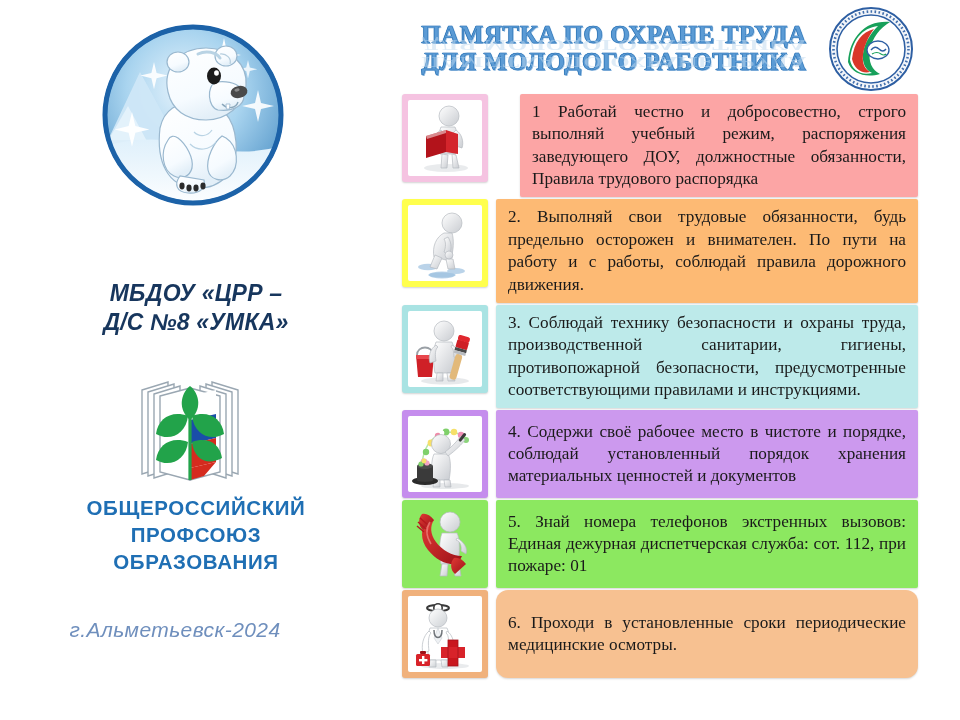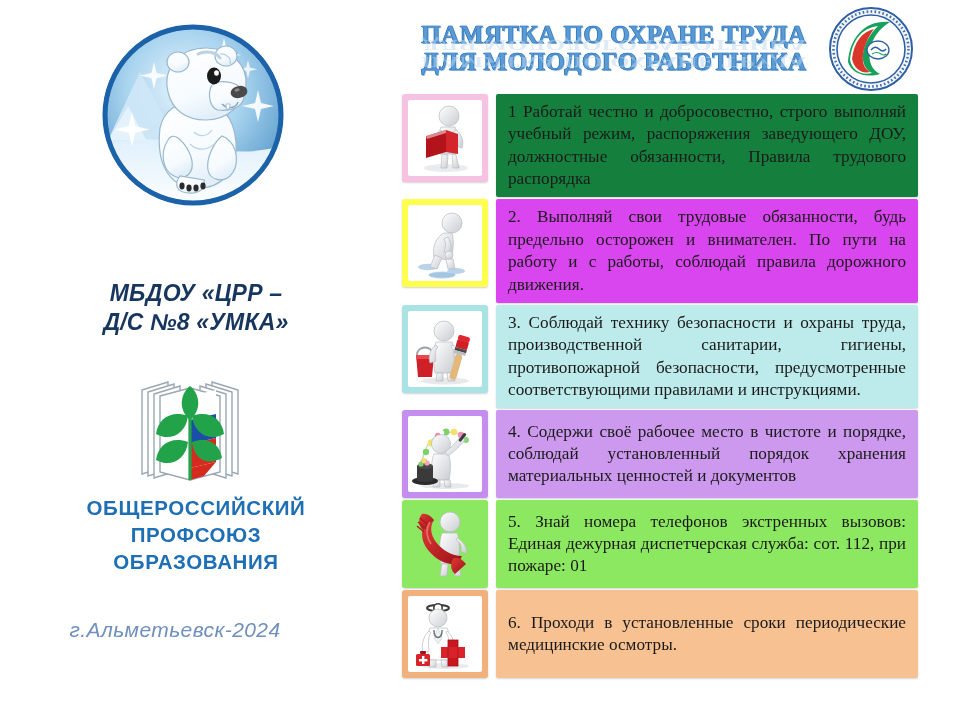--- a/index.html
+++ b/index.html
@@ -132,21 +132,21 @@
     border-radius:2px;
     font-family:"Liberation Serif",serif;
     font-size:17.2px;
     line-height:1.30;
     text-align:justify;
     text-justify:inter-word;
     color:#1a1a1a;
     box-shadow:0 1px 2px rgba(0,0,0,.16);
     display:flex;flex-direction:column;justify-content:center;
   }
-  .rule-text.center-short{justify-content:center;}
+  .rule-text.center-short{justify-content:center;border-radius:12px;}
 </style>
 </head>
 <body>
 
 <div class="slide">
 
   <div class="left-col">
 
     <div class="bear-logo">
       <svg viewBox="0 0 190 190" xmlns="http://www.w3.org/2000/svg">
@@ -337,21 +337,21 @@
 
             <path d="M33 30 C26 34 22 42 24 48 L30 46 C29 40 31 35 35 33 Z" fill="url(#figA)" stroke="#b6bac0" stroke-width=".7"></path>
             <path d="M48 30 C54 34 56 42 54 48 L48 46 C49 40 47 35 45 33 Z" fill="url(#figA)" stroke="#b6bac0" stroke-width=".7"></path>
 
             <path d="M18 36 L38 30 L38 52 L18 58 Z" fill="#b3131b"></path>
             <path d="M38 30 L50 34 L50 54 L38 52 Z" fill="#d4252c"></path>
             <path d="M18 36 L38 30 L38 33 L19 39 Z" fill="#ffffff" opacity=".5"></path>
           </svg>
         </div>
       </div>
-      <div class="rule-text" style="background:#15803d;">1  Работай честно и добросовестно, строго выполняй учебный режим, распоряжения заведующего ДОУ, должностные обязанности, Правила трудового распорядка</div>
+      <div class="rule-text" style="background:#fca5a5;margin-left:24px;">1  Работай честно и добросовестно, строго выполняй учебный режим, распоряжения заведующего ДОУ, должностные обязанности, Правила трудового распорядка</div>
     </div>
 
     <div class="rule-row">
       <div class="rule-icon" style="background:#ffff4d;">
         <div class="inner">
           <svg viewBox="0 0 74 76" xmlns="http://www.w3.org/2000/svg">
             <defs>
               <linearGradient id="figB" x1="0" y1="0" x2="1" y2="1">
                 <stop offset="0%" stop-color="#ffffff"></stop>
                   <stop offset="100%" stop-color="#c9ccd1"></stop>
@@ -370,21 +370,21 @@
             <path d="M27 50 L22 62 L29 64 L34 53 Z" fill="url(#figB)" stroke="#b6bac0" stroke-width=".7"></path>
             <path d="M38 54 L40 64 L47 64 L45 54 Z" fill="url(#figB)" stroke="#b6bac0" stroke-width=".7"></path>
 
             <path d="M40 32 C44 38 44 46 41 50 L36 47 C38 42 38 37 36 34 Z" fill="url(#figB)" stroke="#b6bac0" stroke-width=".7"></path>
             <circle cx="41" cy="50" r="4" fill="url(#figB)" stroke="#b6bac0" stroke-width=".7"></circle>
 
             <ellipse cx="34" cy="70" rx="14" ry="2.4" fill="#7fb0d8" opacity=".35"></ellipse>
           </svg>
         </div>
       </div>
-      <div class="rule-text" style="background:#d946ef;">2. Выполняй свои трудовые обязанности, будь предельно осторожен и внимателен. По пути на работу и с работы, соблюдай правила дорожного движения.</div>
+      <div class="rule-text" style="background:#fdba74;">2. Выполняй свои трудовые обязанности, будь предельно осторожен и внимателен. По пути на работу и с работы, соблюдай правила дорожного движения.</div>
     </div>
 
     <div class="rule-row">
       <div class="rule-icon" style="background:#a9e3e3;">
         <div class="inner">
           <svg viewBox="0 0 74 76" xmlns="http://www.w3.org/2000/svg">
             <defs>
               <linearGradient id="figC" x1="0" y1="0" x2="1" y2="1">
                 <stop offset="0%" stop-color="#ffffff"></stop>
                   <stop offset="100%" stop-color="#c9ccd1"></stop>

